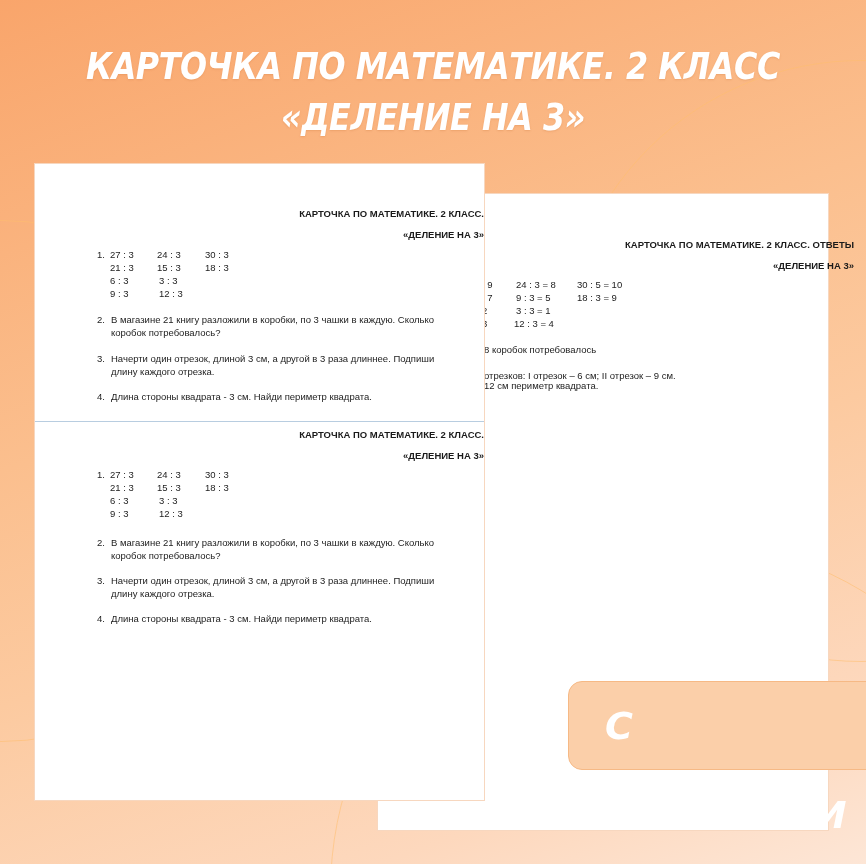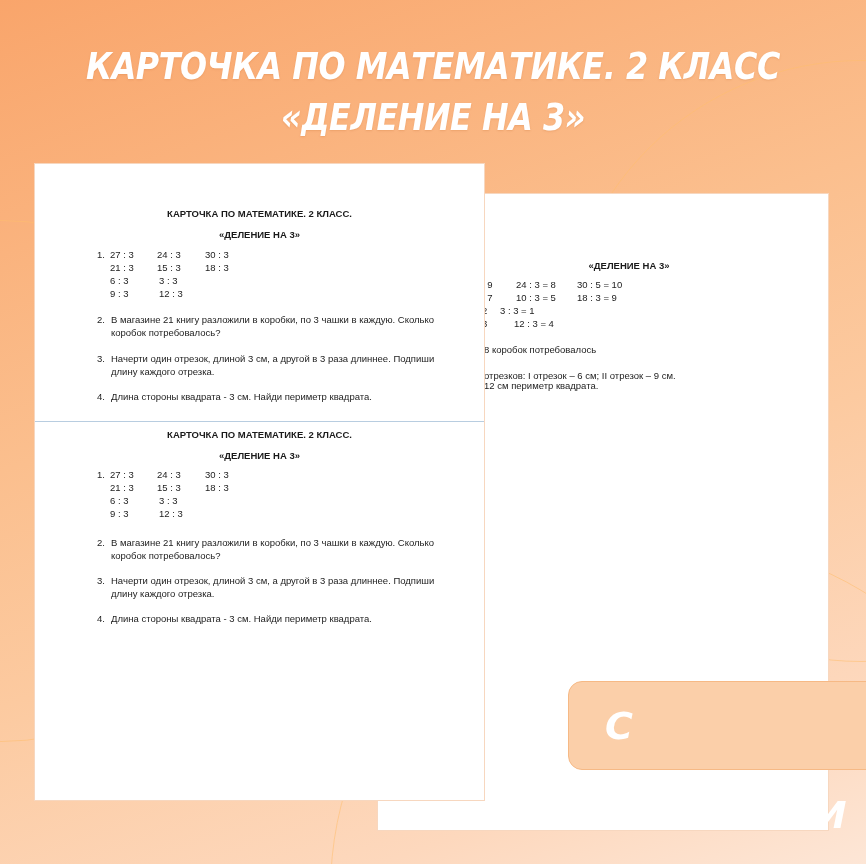--- a/index.html
+++ b/index.html
@@ -15,21 +15,21 @@
       text-transform:uppercase; letter-spacing:-0.5px;
       text-shadow: 0 1px 2px rgba(200,110,50,0.25);
     }
     .h1 { top:45px; font-size:37px; transform:scaleX(0.86); }
     .h2 { top:96px; font-size:37px; transform:scaleX(0.86); }
 
     .page { position:absolute; background:#fff; box-shadow:0 0 0 1px #f7d7bf; }
     .page-back { left:378px; top:194px; width:450px; height:636px; }
     .page-front { left:35px; top:164px; width:449px; height:636px; }
 
-    .card-title { position:absolute; left:0; width:100%; text-align:center; font-weight:bold; font-size:9.5px; color:#1a1a1a; font-family:"Liberation Sans", sans-serif; }
+    .card-title { position:absolute; left:0; width:100%; text-align:right; font-weight:bold; font-size:9.5px; color:#1a1a1a; font-family:"Liberation Sans", sans-serif; }
     .row { position:absolute; font-size:9.5px; color:#222; white-space:nowrap; }
     .task { position:absolute; font-size:9.5px; color:#222; line-height:13px; }
     .task .num { position:absolute; left:0; }
     .task .txt { position:absolute; left:14px; width:330px; }
     .divider { position:absolute; left:0; width:100%; top:257px; height:1px; background:#b8cde0; }
 
     .badge {
       position:absolute; left:568px; top:681px; width:320px; height:89px;
       background:#fbcfa9; border:1px solid #f6b985; border-radius:14px;
       color:#fff; font-family:"DejaVu Sans", sans-serif; font-weight:bold; font-style:italic;
@@ -41,35 +41,36 @@
 <body>
 
 <div class="swirl" style="left:-260px;top:220px;width:520px;height:520px;"></div>
 <div class="swirl" style="left:330px;top:540px;width:700px;height:700px;"></div>
 <div class="swirl" style="left:560px;top:60px;width:600px;height:600px;"></div>
 
 <div class="headline h1">КАРТОЧКА ПО МАТЕМАТИКЕ. 2 КЛАСС</div>
 <div class="headline h2">«ДЕЛЕНИЕ НА 3»</div>
 
 <div class="page page-back">
+  <div class="card-title" style="top:45px; left:26px;">КАРТОЧКА ПО МАТЕМАТИКЕ. 2 КЛАСС. ОТВЕТЫ</div>
   <div class="card-title" style="top:66px; left:26px;">«ДЕЛЕНИЕ НА 3»</div>
 
   <div class="row" style="left:104px; top:85px;">
     <span style="position:absolute;left:0;">: 9</span>
     <span style="position:absolute;left:34px;">24 : 3 = 8</span>
     <span style="position:absolute;left:95px;">30 : 5 = 10</span>
   </div>
   <div class="row" style="left:104px; top:98px;">
     <span style="position:absolute;left:0;">: 7</span>
-    <span style="position:absolute;left:34px;">10 : 3 = 5</span>
+    <span style="position:absolute;left:34px;">9 : 3 = 5</span>
     <span style="position:absolute;left:95px;">18 : 3 = 9</span>
   </div>
   <div class="row" style="left:104px; top:111px;">
     <span style="position:absolute;left:0;">2</span>
-    <span style="position:absolute;left:18px;">3 : 3 = 1</span>
+    <span style="position:absolute;left:34px;">3 : 3 = 1</span>
   </div>
   <div class="row" style="left:104px; top:124px;">
     <span style="position:absolute;left:0;">3</span>
     <span style="position:absolute;left:32px;">12 : 3 = 4</span>
   </div>
 
   <div class="row" style="left:106px; top:150px;">8 коробок потребовалось</div>
   <div class="row" style="left:106px; top:176px;">отрезков: I отрезок – 6 см; II отрезок – 9 см.</div>
   <div class="row" style="left:106px; top:186px;">12 см периметр квадрата.</div>
 </div>

